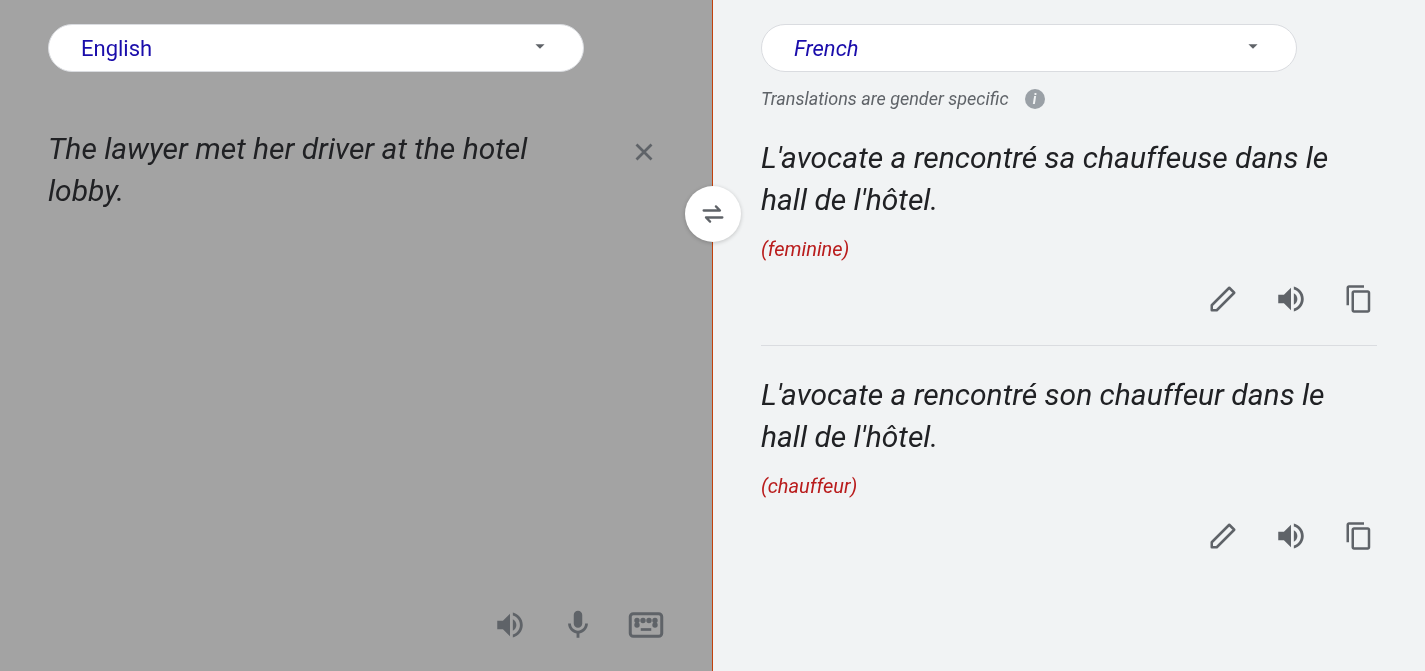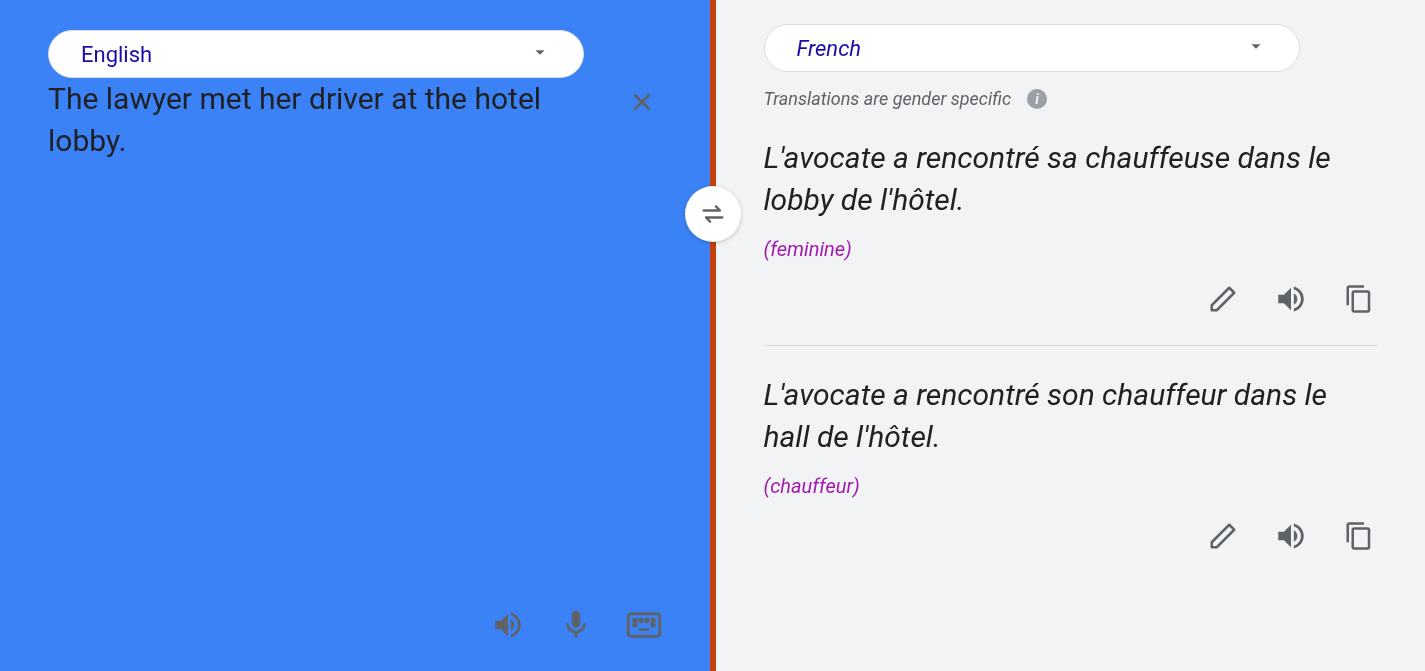--- a/index.html
+++ b/index.html
@@ -13,23 +13,23 @@
     .container {
       display: flex;
       height: 100%;
       position: relative;
     }
     .panel {
       flex: 1;
       position: relative;
     }
     .panel-left {
-      background: #3b82f6;
-      border-right: 6px solid #c2410c;
-      padding: 30px 48px;
+      background: #a3a3a3;
+      border-right: 1px solid #c2410c;
+      padding: 24px 48px;
     }
     .panel-right {
       background: #f1f3f4;
       padding: 24px 48px;
       font-style: italic;
     }
     .lang-select {
       display: inline-flex;
       align-items: center;
       border: 1px solid #dadce0;
@@ -43,20 +43,22 @@
     .lang-select span.lang-label {
       color: #1a0dab;
       font-size: 22px;
       font-weight: 400;
     }
     .chevron {
       color: #5f6368;
     }
     .input-area {
       position: relative;
+      margin-top: 56px;
+      font-style: italic;
     }
     .input-text {
       font-size: 30px;
       color: #202124;
       line-height: 1.4;
       padding-right: 60px;
       min-height: 300px;
       outline: none;
       border: none;
       width: 100%;
@@ -132,21 +134,21 @@
     }
     .translation-block {
       margin-top: 28px;
     }
     .translation-text {
       font-size: 30px;
       color: #202124;
       line-height: 1.4;
     }
     .gender-label {
-      color: #a21caf;
+      color: #b91c1c;
       font-size: 20px;
       margin-top: 16px;
     }
     .trans-actions {
       display: flex;
       gap: 32px;
       justify-content: flex-end;
       margin-top: 20px;
       padding-right: 0;
     }
@@ -218,21 +220,21 @@
             <path d="M7 10l5 5 5-5z"></path>
           </svg>
       </span>
     </div>
     <div class="notice">
       <span>Translations are gender specific</span>
       <span class="info-icon">i</span>
     </div>
 
     <div class="translation-block">
-      <div class="translation-text">L'avocate a rencontré sa chauffeuse dans le lobby de l'hôtel.</div>
+      <div class="translation-text">L'avocate a rencontré sa chauffeuse dans le hall de l'hôtel.</div>
       <div class="gender-label">(feminine)</div>
       <div class="trans-actions">
         <div class="ctrl-icon">
           <svg width="30" height="30" viewBox="0 0 24 24" fill="none" stroke="currentColor" stroke-width="2" stroke-linecap="round" stroke-linejoin="round">
               <path d="M17 3l4 4L7 21H3v-4L17 3z"></path>
             </svg>
         </div>
         <div class="ctrl-icon">
           <svg width="34" height="34" viewBox="0 0 24 24" fill="currentColor">
               <path d="M3 9v6h4l5 5V4L7 9H3zm13.5 3c0-1.77-1.02-3.29-2.5-4.03v8.05c1.48-.73 2.5-2.25 2.5-4.02zM14 3.23v2.06c2.89.86 5 3.54 5 6.71s-2.11 5.85-5 6.71v2.06c4.01-.91 7-4.49 7-8.77s-2.99-7.86-7-8.77z"></path>

